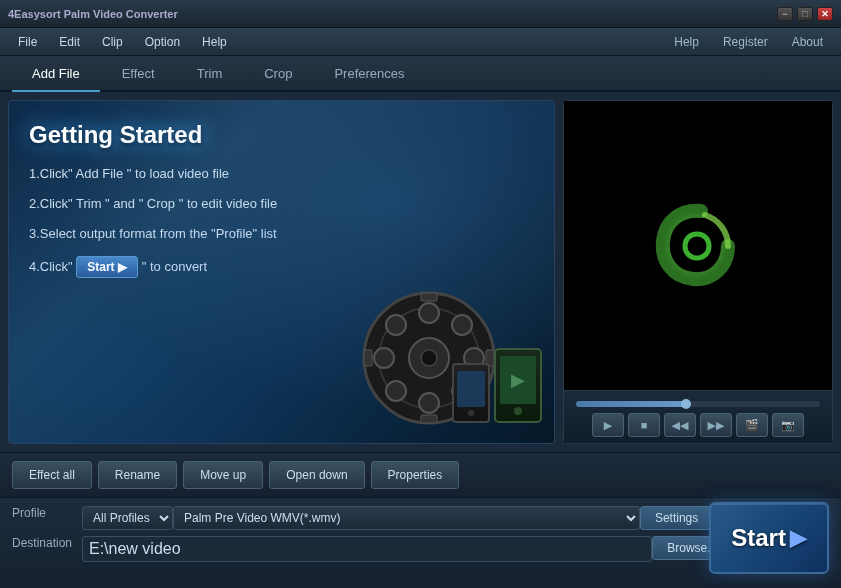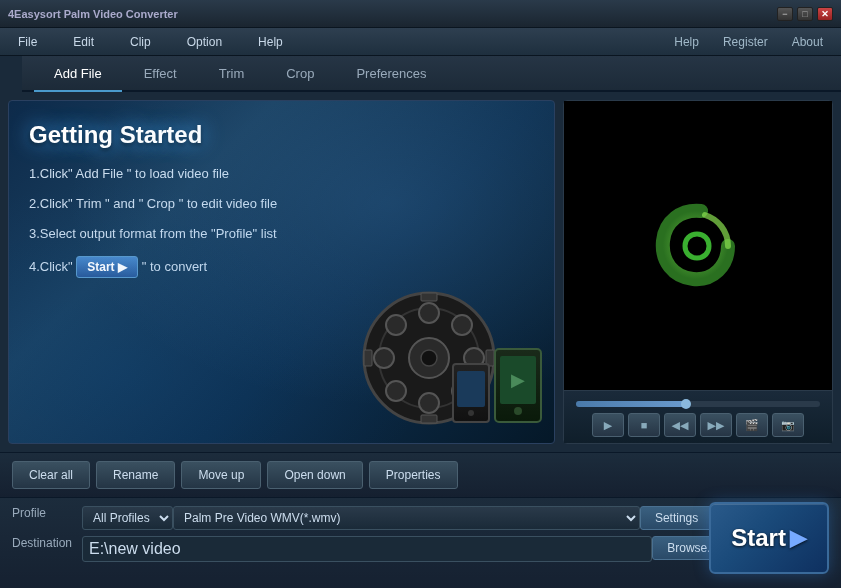--- a/index.html
+++ b/index.html
@@ -51,21 +51,21 @@
     #menu-bar {
       background: linear-gradient(to bottom, #2e3f50, #1e2f3e);
       height: 28px;
       display: flex;
       align-items: center;
       padding: 0 8px;
       border-bottom: 1px solid #0a1520;
     }
     #menu-bar .menu-left {
       display: flex;
-      gap: 16px;
+      gap: 2px;
       flex: 1;
     }
     #menu-bar .menu-item {
       color: #c8d8e8;
       padding: 4px 10px;
       cursor: pointer;
       border-radius: 3px;
       font-size: 12px;
     }
     #menu-bar .menu-right {
@@ -76,21 +76,20 @@
 
     
     #toolbar {
       background: linear-gradient(to bottom, #263545, #1c2a38);
       height: 36px;
       display: flex;
       align-items: stretch;
       border-bottom: 2px solid #0a1828;
       padding: 0 12px;
       gap: 2px;
-      margin-left: 22px;
     }
     #toolbar .tab {
       color: #9ab;
       padding: 0 20px;
       cursor: pointer;
       display: flex;
       align-items: center;
       font-size: 13px;
       border-bottom: 2px solid transparent;
       margin-bottom: -2px;
@@ -445,21 +444,21 @@
         <div class="ctrl-btn">◀◀</div>
         <div class="ctrl-btn">▶▶</div>
         <div class="ctrl-btn">🎬</div>
         <div class="ctrl-btn">📷</div>
       </div>
     </div>
   </div>
 </div>
 
 <div id="action-bar">
-  <button class="action-btn">Clear all</button>
+  <button class="action-btn">Effect all</button>
   <button class="action-btn">Rename</button>
   <button class="action-btn">Move up</button>
   <button class="action-btn">Open down</button>
   <button class="action-btn">Properties</button>
 </div>
 
 <div id="bottom-area">
   <div id="settings-bar">
 
     <div class="row">

